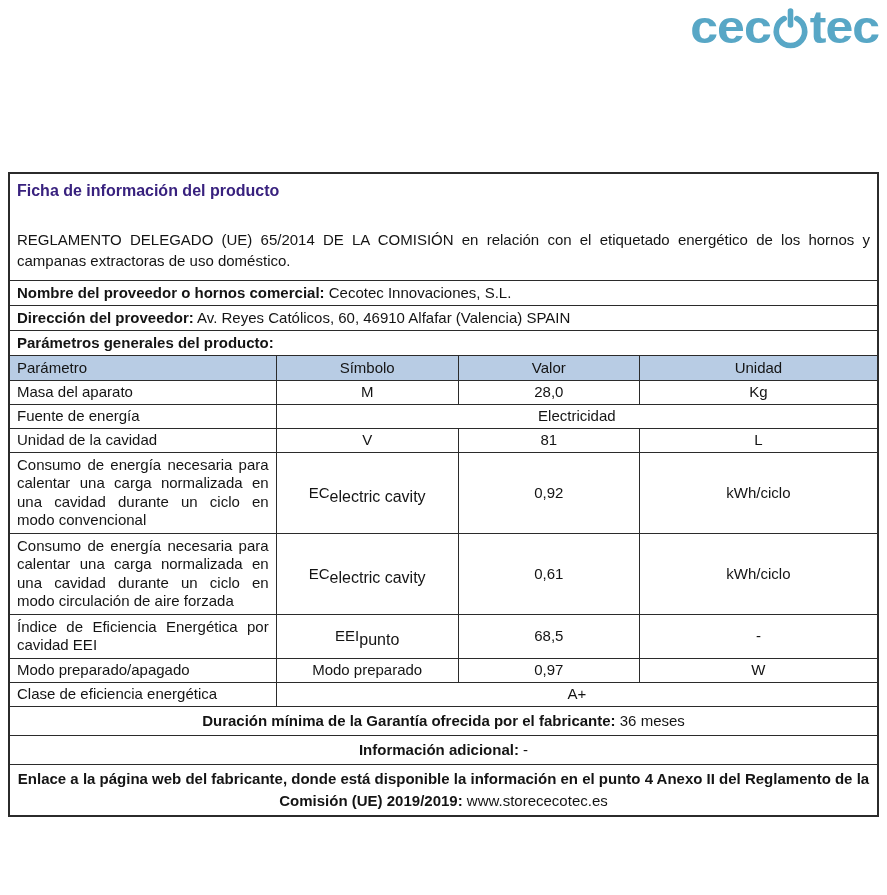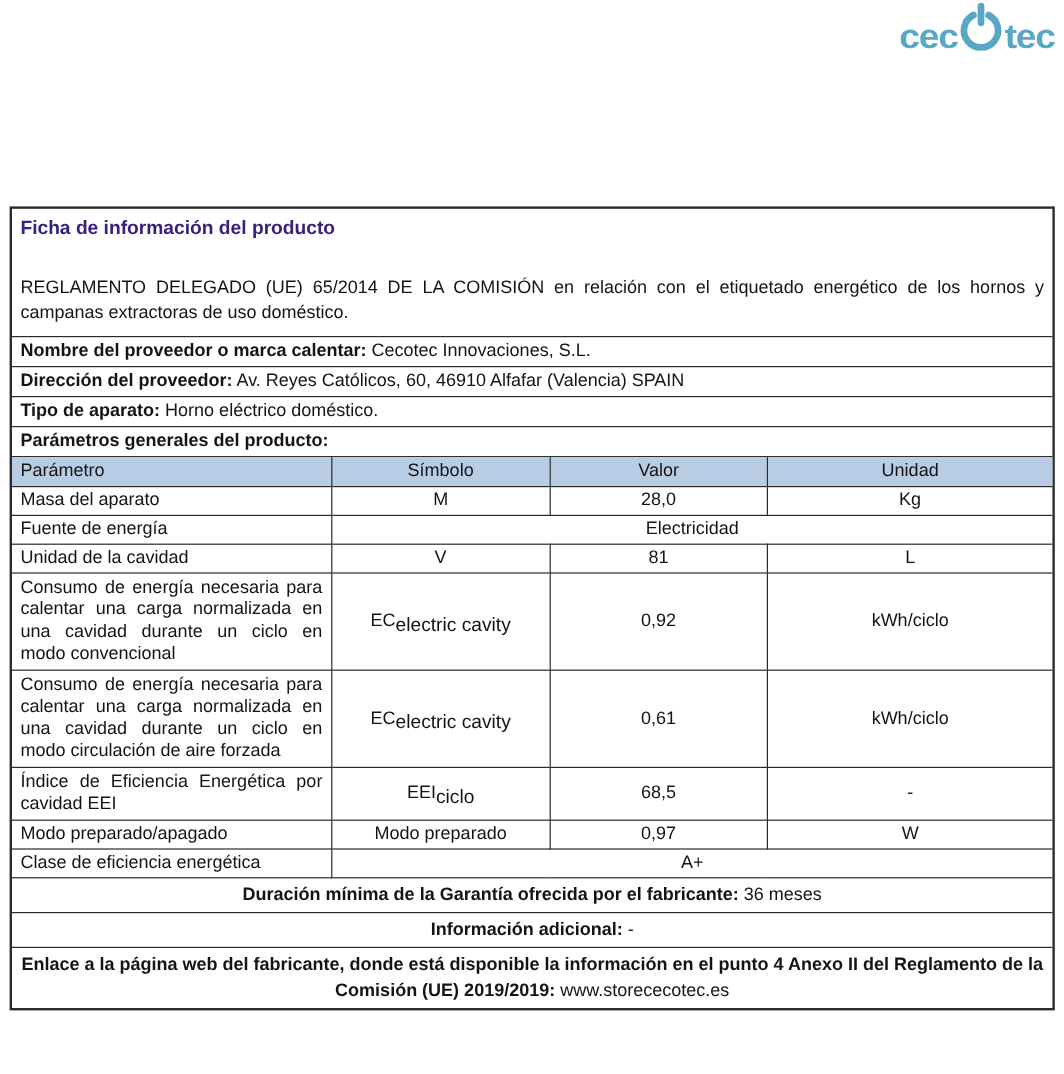--- a/index.html
+++ b/index.html
@@ -18,21 +18,21 @@
     position:relative;overflow:hidden;
   }
   
   .logo-bar{
     display:flex;justify-content:flex-end;align-items:flex-start;
     padding:2px 8px 0 0;height:58px;
   }
   .logo{
     display:flex;align-items:flex-end;line-height:1;
     color:var(--logo-color);
-    font-size:31px;font-weight:600;letter-spacing:-1px;
+    font-size:50px;font-weight:600;letter-spacing:-1px;
   }
   .logo .txt{display:inline-block;transform:scaleY(0.92);}
   .power{display:inline-block;width:37px;height:44px;margin:0 1px;position:relative;}
   .power svg{display:block;width:37px;height:44px;}
   
   .doc{
     position:absolute;left:8px;top:172px;width:871px;
     border:2px solid var(--border-color);
     background:#fff;
   }
@@ -104,30 +104,26 @@
 </div>
 
 <div class="doc">
 
   <div class="doc-header">
     <h1>Ficha de información del producto</h1>
     <p>REGLAMENTO DELEGADO (UE) 65/2014 DE LA COMISIÓN en relación con el etiquetado energético de los hornos y campanas extractoras de uso doméstico.</p>
   </div>
 
   <div class="info-row">
-    <span class="b">Nombre del proveedor o marca calentar:</span>
+    <span class="b">Nombre del proveedor o hornos comercial:</span>
     <span>Cecotec Innovaciones, S.L.</span>
   </div>
   <div class="info-row">
     <span class="b">Dirección del proveedor:</span>
     <span>Av. Reyes Católicos, 60, 46910 Alfafar (Valencia) SPAIN</span>
-  </div>
-  <div class="info-row">
-    <span class="b">Tipo de aparato:</span>
-    <span>Horno eléctrico doméstico.</span>
   </div>
   <div class="info-row">
     <span class="b">Parámetros generales del producto:</span>
   </div>
 
   <table>
     <colgroup>
       <col style="width:30.7%">
         <col style="width:21.0%">
         <col style="width:20.9%">
@@ -165,21 +161,21 @@
         <td class="c">kWh/ciclo</td>
       </tr>
       <tr>
         <td class="p p-long">Consumo de energía necesaria para calentar una carga normalizada en una cavidad durante un ciclo en modo circulación de aire forzada</td>
         <td class="c"><span>EC</span><sub>electric cavity</sub></td>
         <td class="c">0,61</td>
         <td class="c">kWh/ciclo</td>
       </tr>
       <tr>
         <td class="p p-long">Índice de Eficiencia Energética por cavidad EEI</td>
-        <td class="c"><span>EEI</span><sub>ciclo</sub></td>
+        <td class="c"><span>EEI</span><sub>punto</sub></td>
         <td class="c">68,5</td>
         <td class="c">-</td>
       </tr>
       <tr>
         <td class="p">Modo preparado/apagado</td>
         <td class="c">Modo preparado</td>
         <td class="c">0,97</td>
         <td class="c">W</td>
       </tr>
       <tr>

